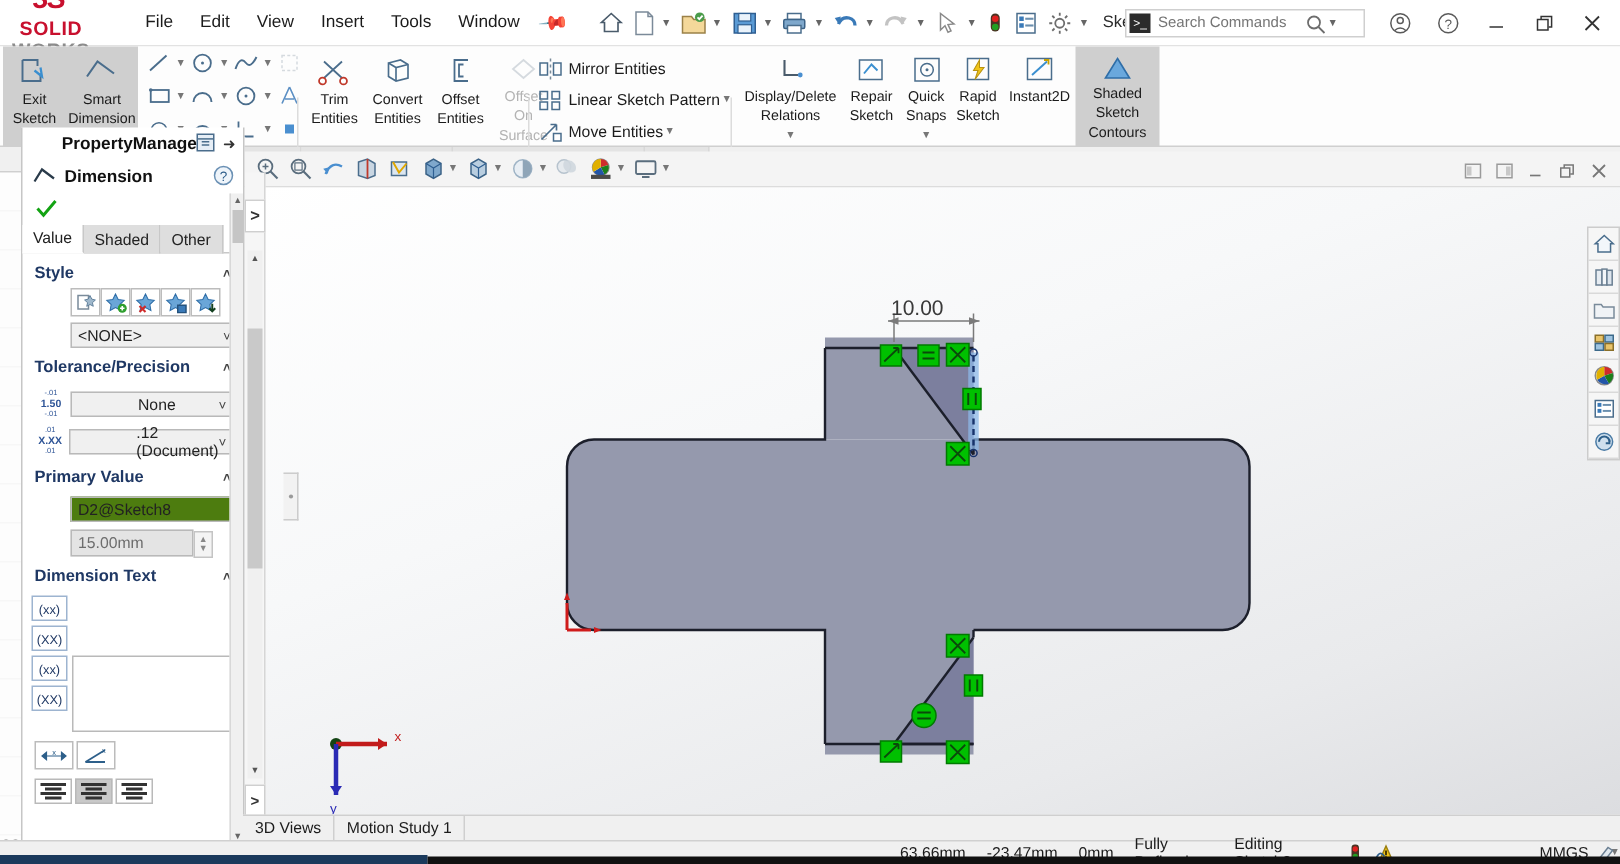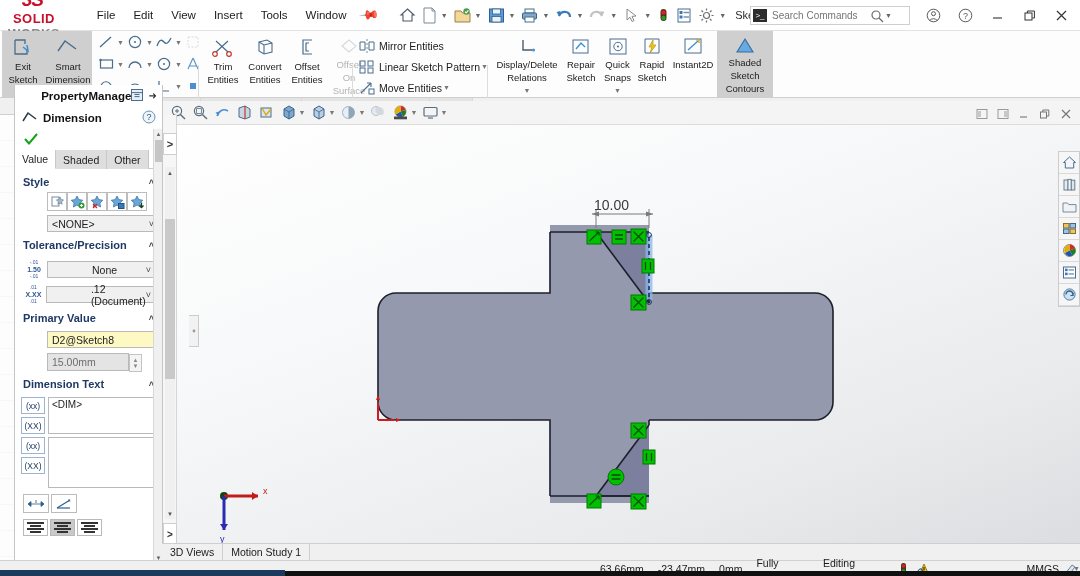--- a/index.html
+++ b/index.html
@@ -154,21 +154,21 @@
   }
   .combo {
     margin-left:26px; height:17px; background:#f0f0f0; border:1px solid #b9b9b9;
     display:flex; align-items:center; justify-content:space-between;
     padding:0 4px; font-size:10.5px; color:#222;
   }
   .rowcombo { display:flex; align-items:center; margin-top:4px; }
   .rowcombo .micon { width:26px; font-size:6.5px; color:#2f5597; text-align:center; line-height:7px;}
   .rowcombo .combo { flex:1; margin-left:0;padding-left:44px; }
   .txtfield {
-    margin-left:26px; height:17px; background:#fef9c3; border:1px solid #b9b9b9;
+    margin-left:26px; height:17px; background:#4d7c0f; border:1px solid #b9b9b9;
     display:flex; align-items:center; padding:0 4px; font-size:10.5px; color:#222;
   }
   .valfield {
     margin-left:26px; height:18px; background:#e4e4e4; border:1px solid #b9b9b9;
     display:flex; align-items:center; padding:0 4px; font-size:10.5px; color:#6d6d6d;
     position:relative;
   }
   .spin { position:absolute; right:-14px; top:0; width:13px; height:18px;
           border:1px solid #c4c4c4; background:#f4f4f4; display:flex;
           flex-direction:column; align-items:center; justify-content:center; color:#888; font-size:6px;}
@@ -1024,21 +1024,20 @@
     <div class="sechead">
       <span>Dimension Text</span>
       <span class="chev">˄</span>
     </div>
 
     <div class="dtrow">
       <div class="dtbtns">
         <div class="xxbtn">(xx)</div>
         <div class="xxbtn">(XX)</div>
       </div>
-      <div class="dtbox">&lt;DIM&gt;</div>
     </div>
 
     <div class="dtrow">
       <div class="dtbtns">
         <div class="xxbtn">(xx)</div>
         <div class="xxbtn">(XX)</div>
       </div>
       <div class="dtbox tall"></div>
     </div>
 

